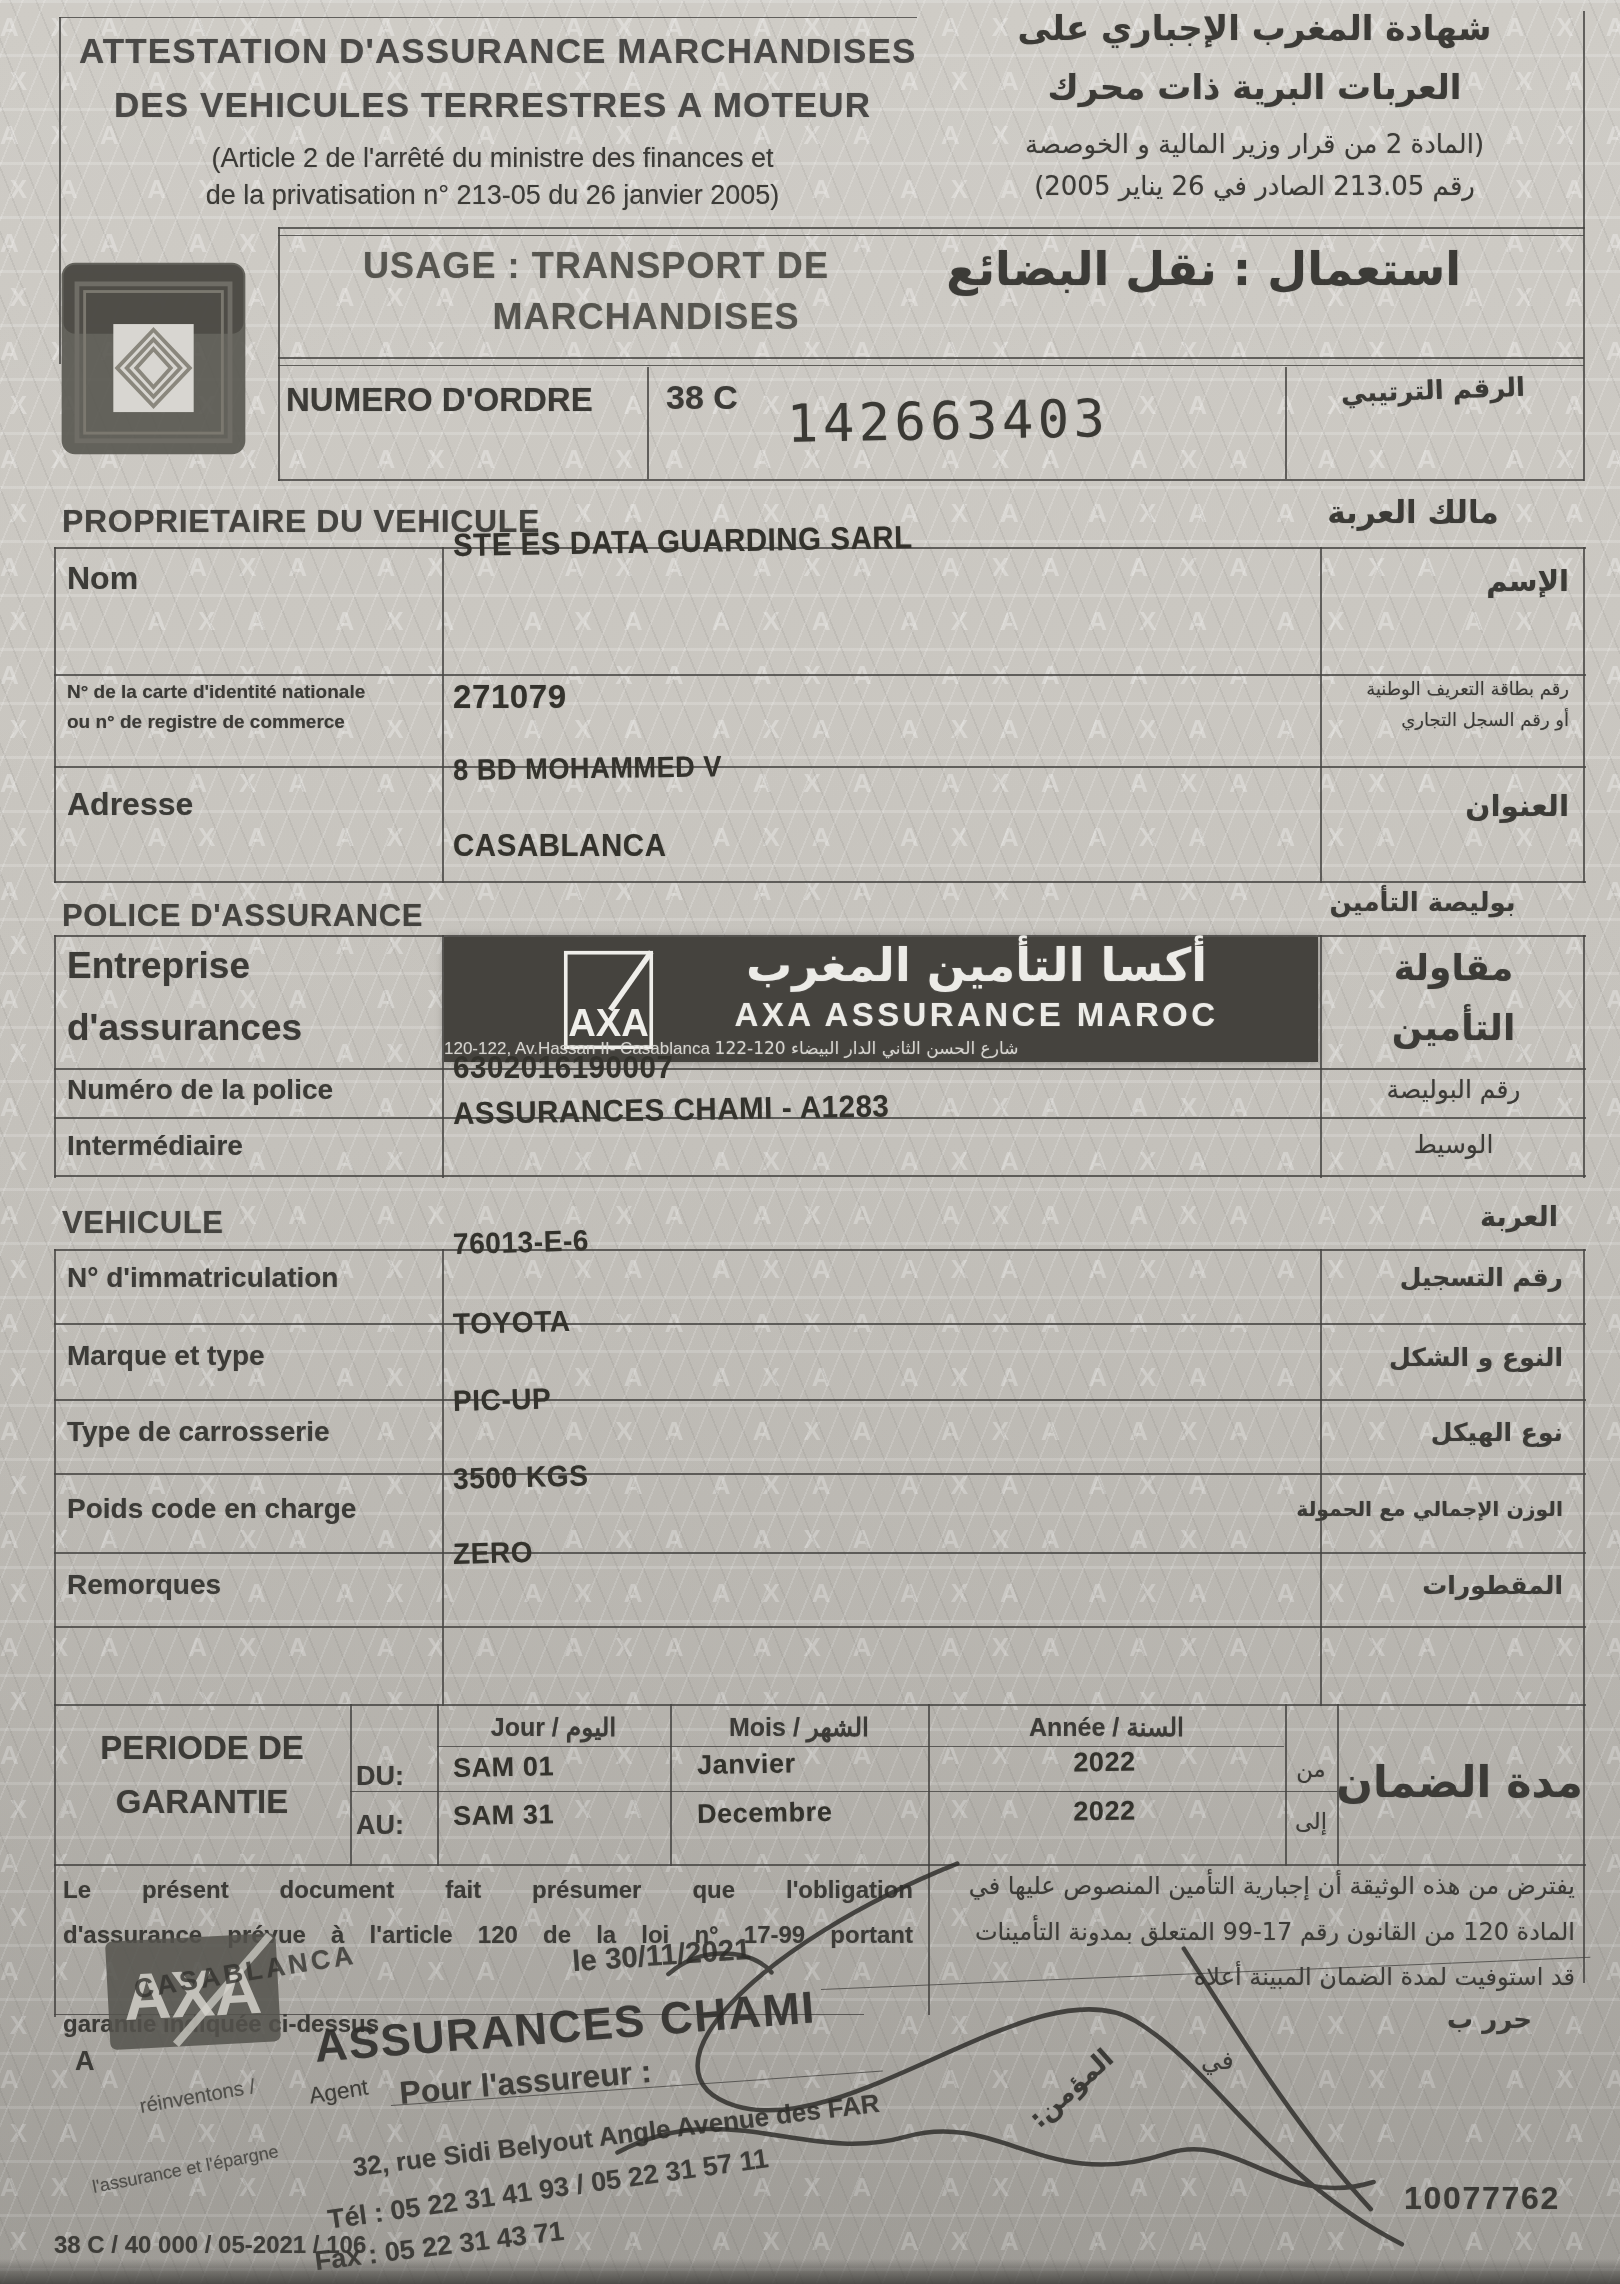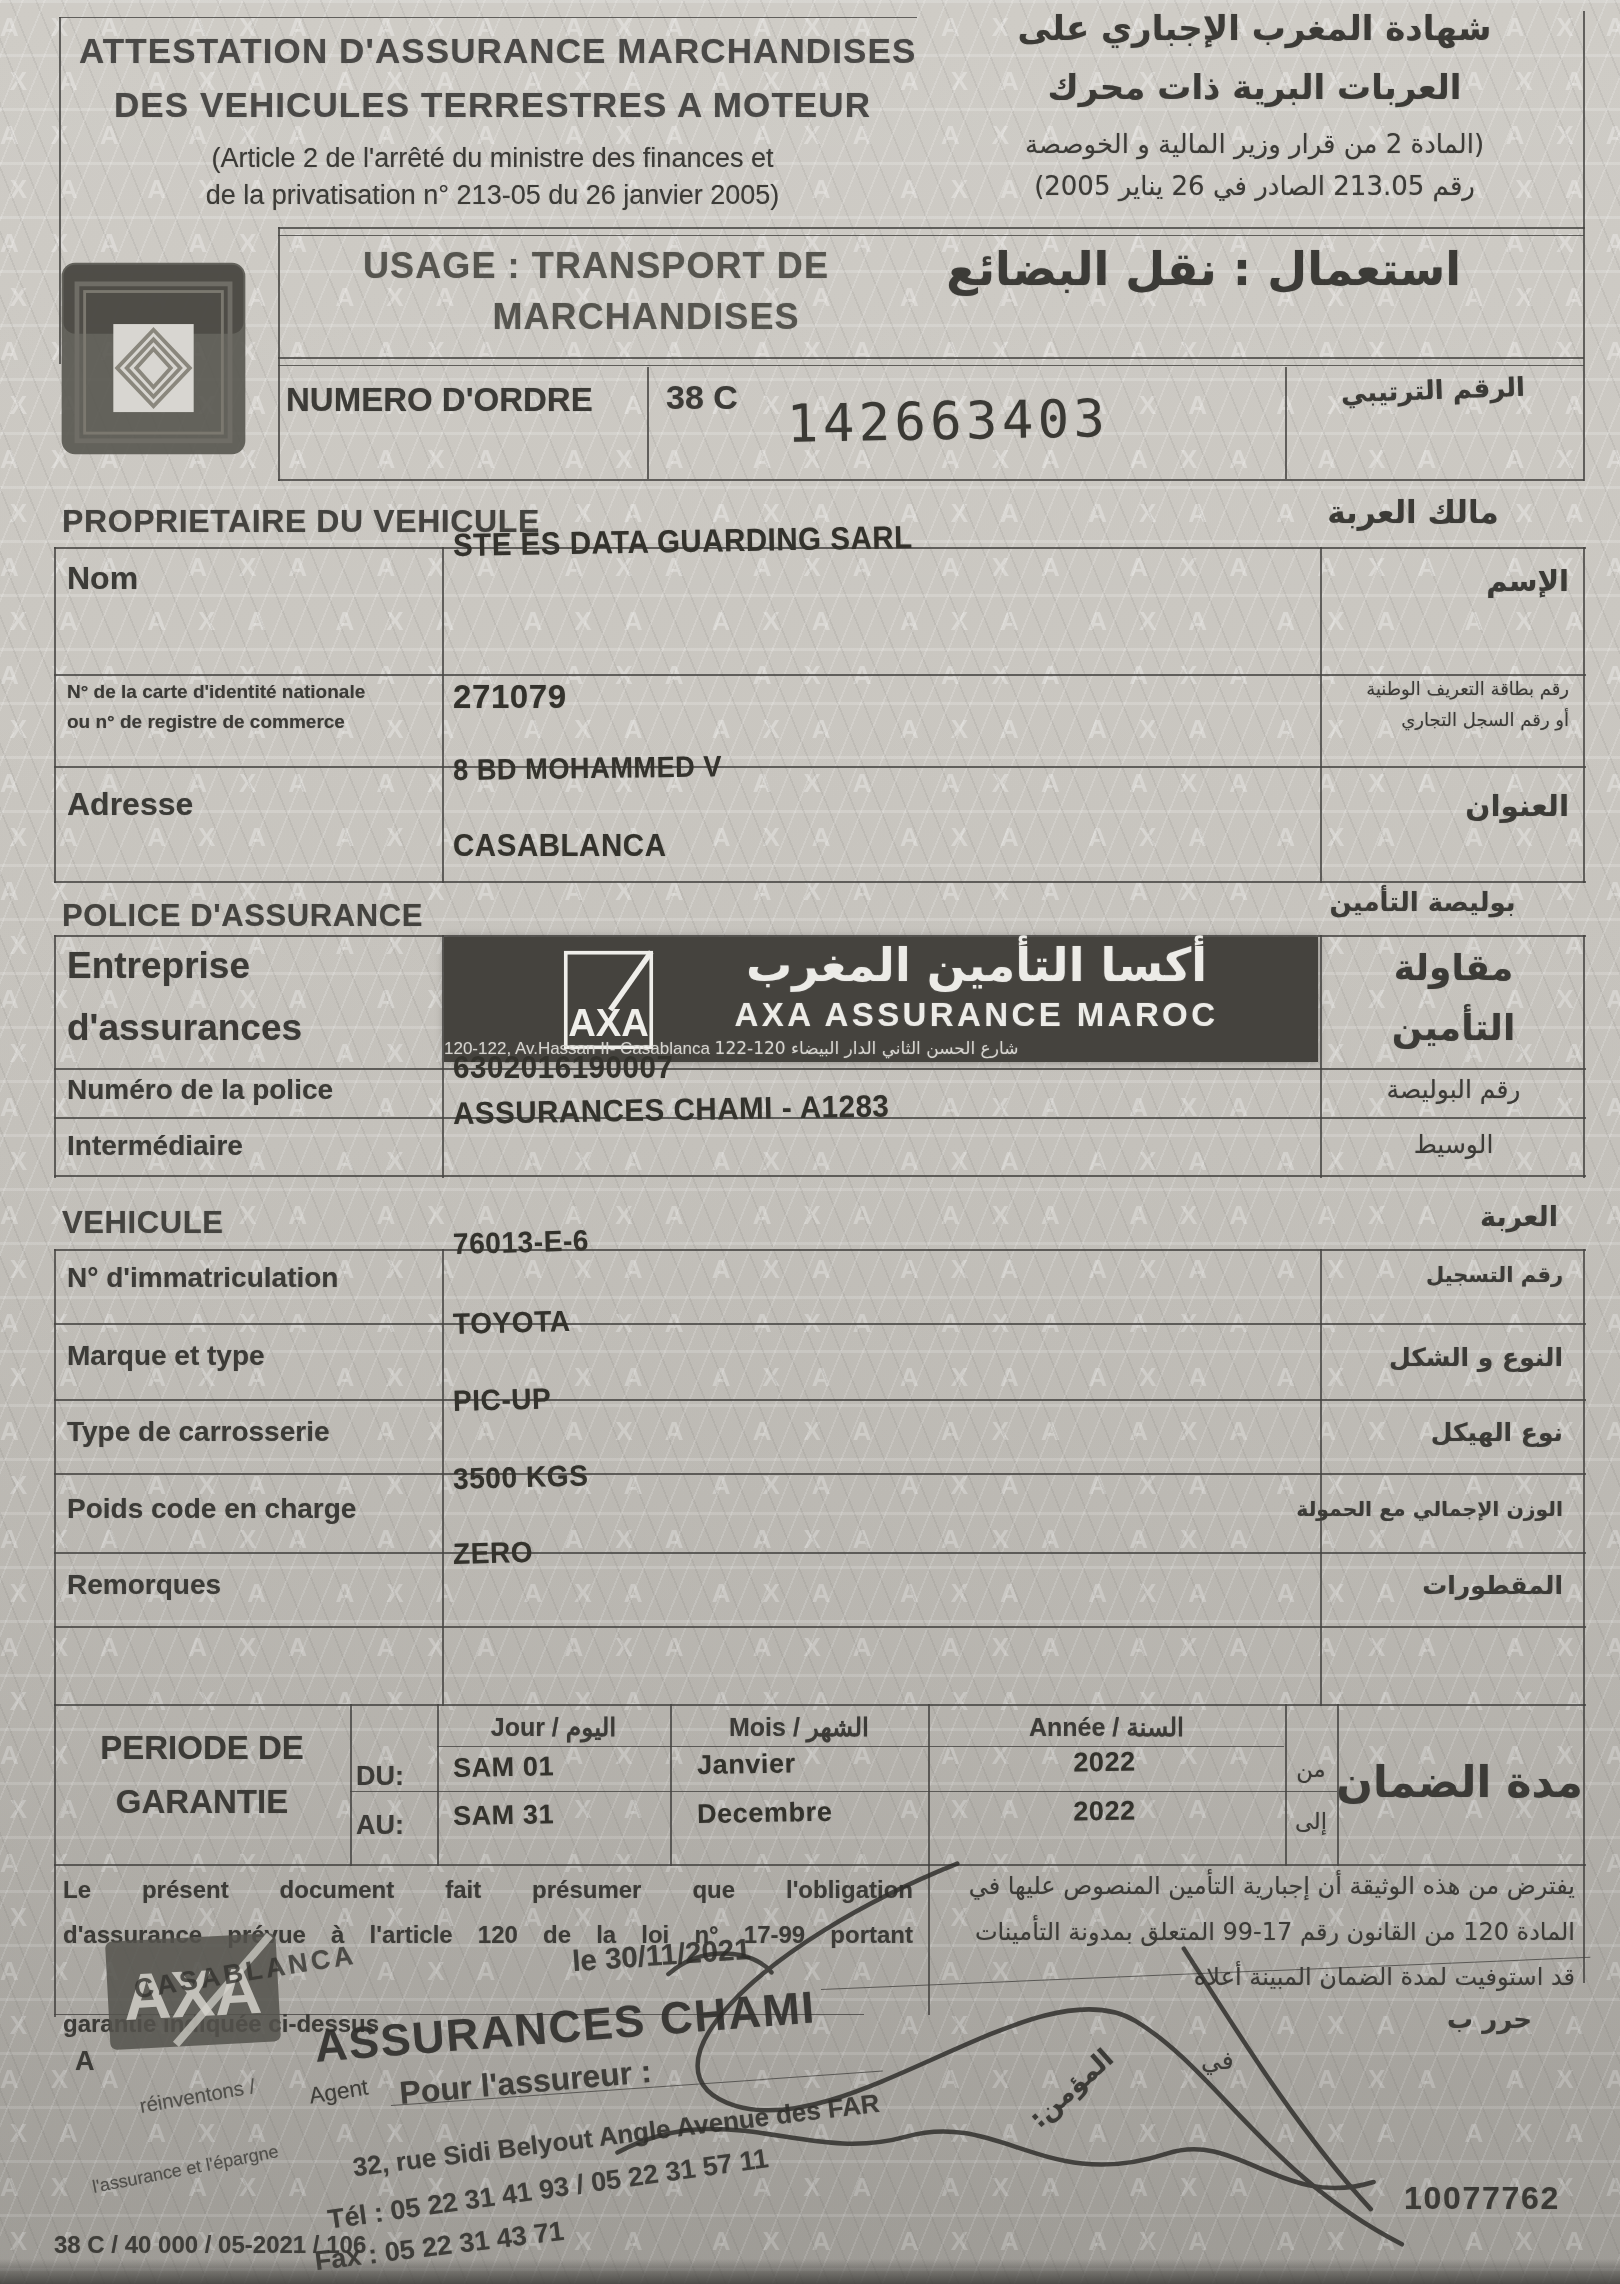--- a/index.html
+++ b/index.html
@@ -205,21 +205,21 @@
   <i class="hl" style="left:54px;top:1552px;width:1532px"></i>
   <i class="hl" style="left:54px;top:1626px;width:1532px"></i>
   <i class="hl" style="left:54px;top:1704px;width:1532px"></i>
   <i class="vl" style="left:54px;top:1249px;height:457px"></i>
   <i class="vl" style="left:442px;top:1249px;height:457px"></i>
   <i class="vl" style="left:1320px;top:1249px;height:457px"></i>
   <i class="vl" style="left:1583px;top:1249px;height:457px"></i>
 
   <div class="t b" style="left:67px;top:1262px;font-size:28px">N° d'immatriculation</div>
   <div class="t val" style="left:453px;top:1227px;font-size:29.5px;transform:rotate(-1.5deg) scaleX(.95)">76013-E-6</div>
-  <div class="t b ar" style="right:57px;top:1263px;font-size:21px">رقم التسجيل</div>
+  <div class="t b ar" style="right:57px;top:1263px;font-size:25px">رقم التسجيل</div>
 
   <div class="t b" style="left:67px;top:1340px;font-size:28px">Marque et type</div>
   <div class="t val" style="left:453px;top:1307px;font-size:29.5px;transform:rotate(-1.5deg) scaleX(.95)">TOYOTA</div>
   <div class="t b ar" style="right:57px;top:1343px;font-size:25px">النوع و الشكل</div>
 
   <div class="t b" style="left:67px;top:1416px;font-size:28px">Type de carrosserie</div>
   <div class="t val" style="left:453px;top:1384px;font-size:29.5px;transform:rotate(-1.5deg) scaleX(.95)">PIC-UP</div>
   <div class="t b ar" style="right:57px;top:1418px;font-size:25px">نوع الهيكل</div>
 
   <div class="t b" style="left:67px;top:1493px;font-size:28px">Poids code en charge</div>

